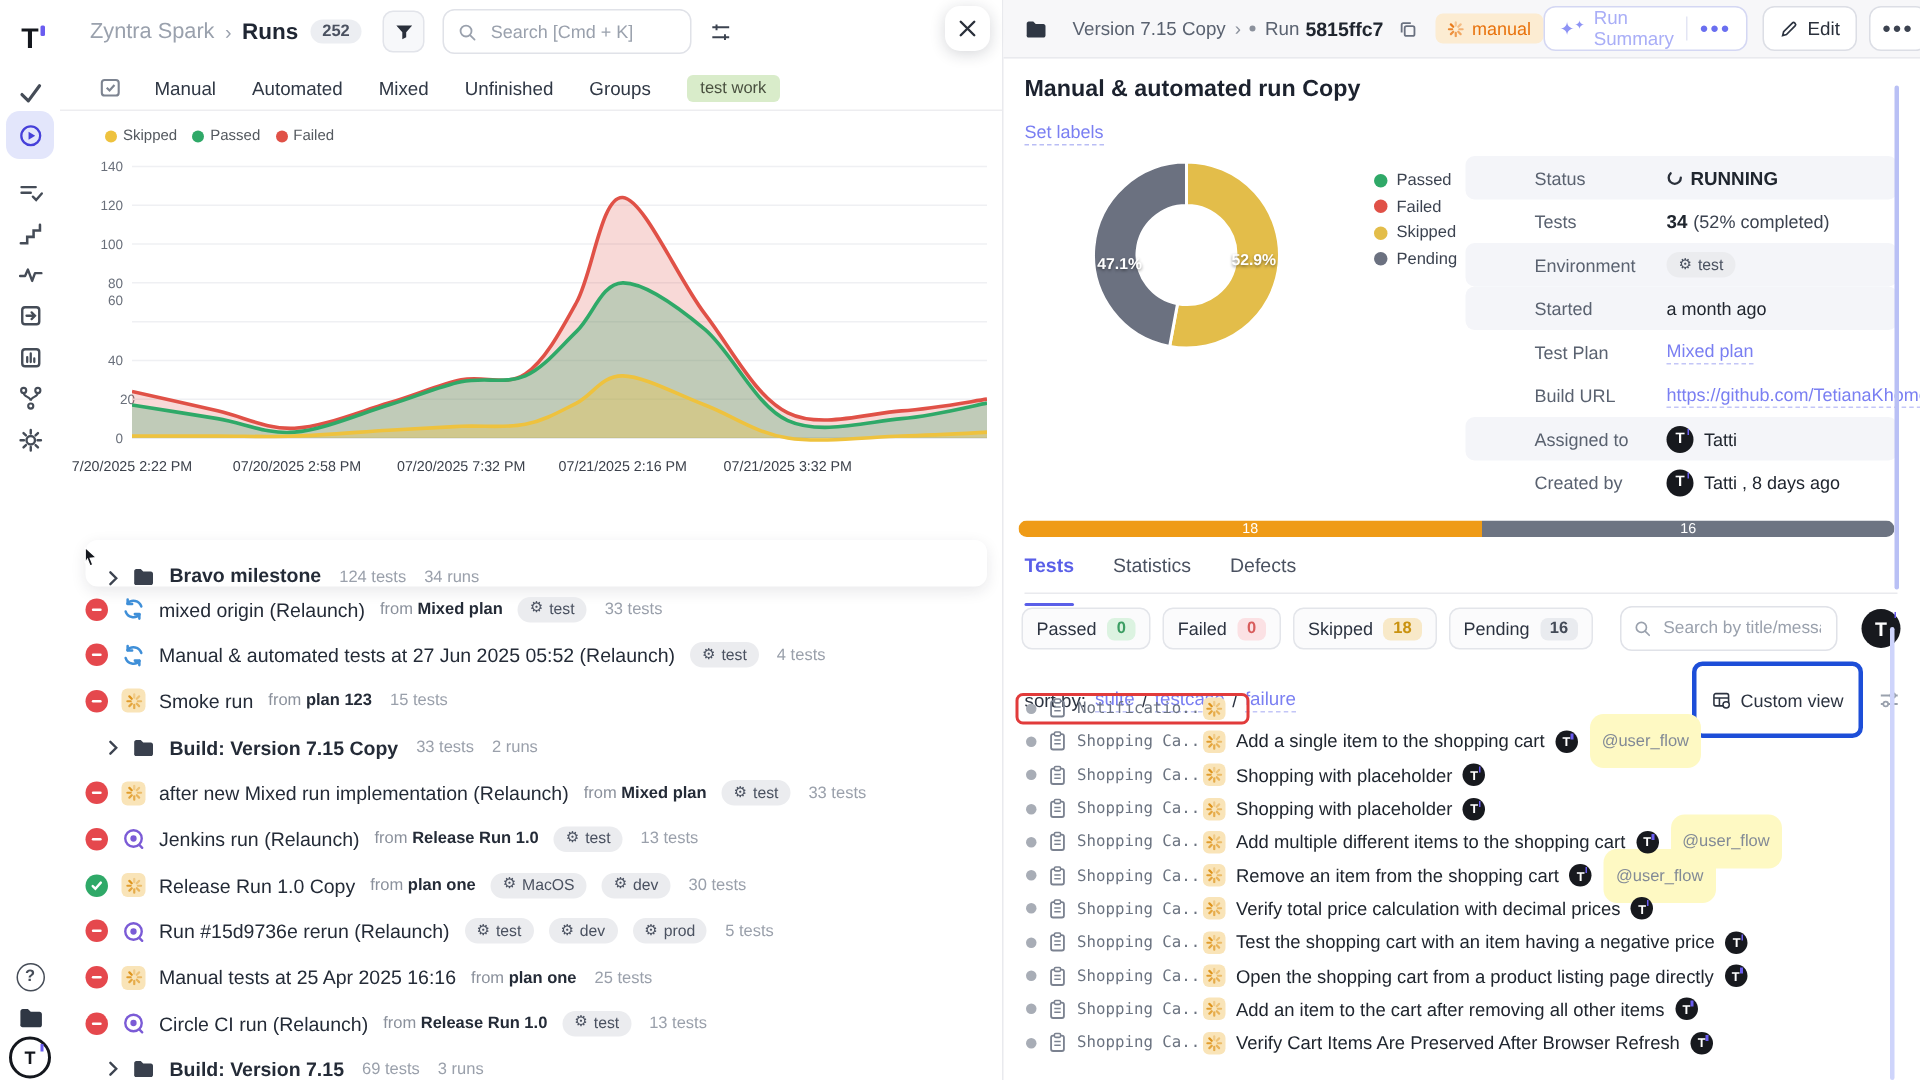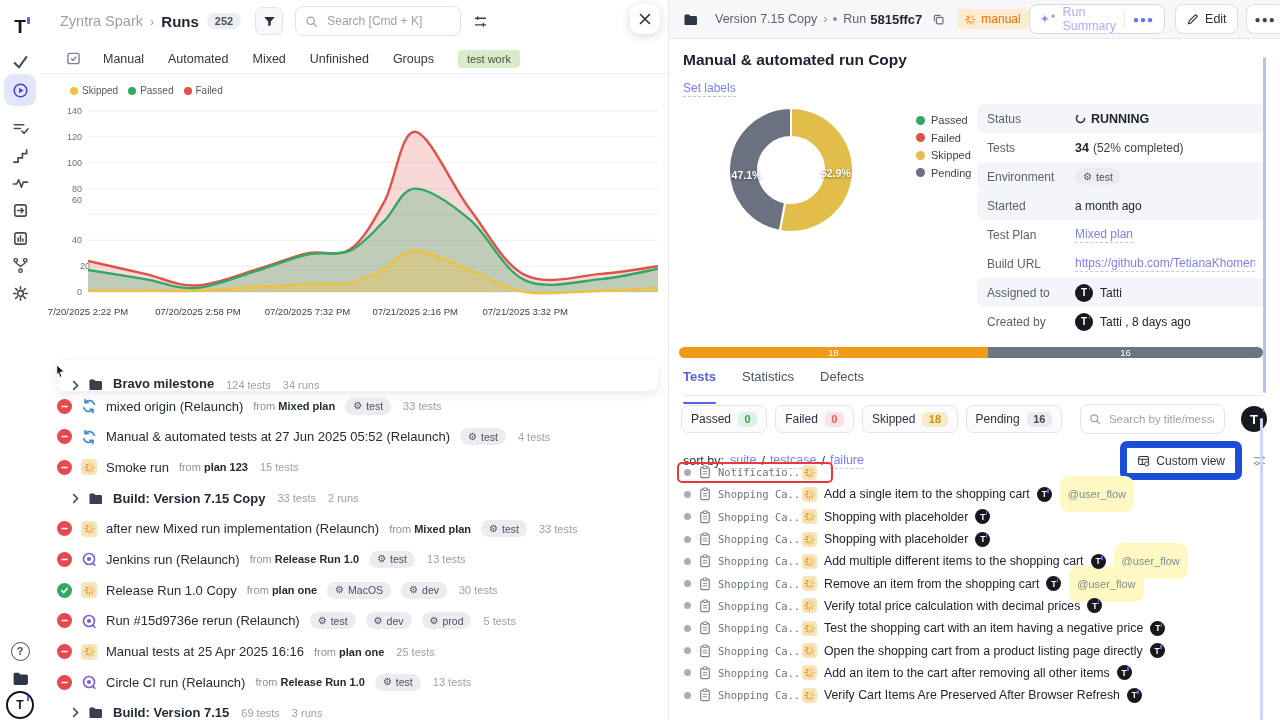--- a/index.html
+++ b/index.html
@@ -92,21 +92,21 @@
   .set-labels{position:absolute;top:81px;left:14px;font-size:12px;color:#7a7ff2;border-bottom:1px dashed #b9bdf5;padding-bottom:1px;}
   
   #donut{position:absolute;left:52px;top:100px;}
   .dlab{font-size:10.5px;font-weight:bold;fill:#fff;}
   .donut-legend{position:absolute;left:247px;top:114px;}
   .donut-legend .li{display:flex;align-items:center;margin-bottom:5.5px;font-size:11px;color:#3c4350;}
   .donut-legend .dot{width:9px;height:9px;border-radius:50%;margin-right:6px;}
   .fields{position:absolute;left:308px;right:16px;top:104px;}
   .frow{height:29px;display:flex;align-items:center;border-radius:6px;padding:0 10px;font-size:12px;}
   .frow.stripe{background:#f4f5f9;}
-  .flabel{width:88px;color:#5a6270;flex:none;}
+  .flabel{width:88px;color:#5a6270;flex:none;margin-left:36px;}
   .fval{color:#20262f;display:flex;align-items:center;}
   .fval b{font-size:12.5px}
   .fval .sfx{margin-left:4px;color:#3c4350}
   .fval .spin{margin-right:5px;display:flex}
   .fval .link{color:#7a7ff2;border-bottom:1px dashed #c3c6f7;padding-bottom:1px;max-width:180px;overflow:hidden;white-space:nowrap;}
   .tav{width:18px;height:18px;border-radius:50%;background:#17191e;color:#fff;font-size:10px;font-weight:bold;display:inline-flex;align-items:center;justify-content:center;position:relative;flex:none}
   .tav i{position:absolute;right:3px;top:2px;width:1.5px;height:4px;background:#6a5cf0;}
   .fval .tav{margin-right:7px}
   
   .progress{position:absolute;top:347px;left:10px;right:18px;height:11px;border-radius:6px;overflow:hidden;display:flex;}
@@ -122,21 +122,21 @@
   .fchip .cnt{margin-left:7px;border-radius:5px;padding:1.5px 6.5px;font-size:11px;font-weight:bold;}
   .rp-search{margin-left:10px;width:138px;height:28px;border:1px solid #e0e2e8;border-radius:8px;display:flex;align-items:center;padding:0 8px;color:#9aa1ad;background:#fff;}
   .rp-search svg{width:12px;height:12px;margin-right:6px;flex:none}
   .rp-search input{border:0;outline:none;width:100%;font-size:11.5px;color:#555;background:transparent;font-family:"Liberation Sans",sans-serif}
   .rp-search input::placeholder{color:#9aa1ad}
   .rp-filters .tav{width:26px;height:26px;font-size:13px;margin-left:16px;}
   
   .rp-sort{position:absolute;top:441px;left:14px;right:14px;display:flex;align-items:center;font-size:12.5px;color:#2c3340;}
   .rp-sort .slink{color:#7a7ff2;border-bottom:1px dashed #c3c6f7;margin:0 2px;padding-bottom:1px;}
   .rp-sort .ssep{margin:0 3px;color:#2c3340}
-  .cv-btn{margin-left:auto;display:flex;align-items:center;border:7px solid #1d4ed8;border-radius:7px;background:#fff;height:25px;padding:0 10px;font-size:12px;color:#2c3340;}
+  .cv-btn{margin-left:auto;display:flex;align-items:center;border:3px solid #1d4ed8;border-radius:7px;background:#fff;height:25px;padding:10px 10px;font-size:12px;color:#2c3340;}
   .cv-btn svg{width:13px;height:13px;margin-right:6px}
   .rp-sort .adjust-icon{margin-left:10px;color:#9aa1ad}
   
   .rp-tests{position:absolute;top:461px;left:8px;right:14px;bottom:0;}
   .trow{height:22.3px;display:flex;align-items:center;}
   .trow-in{display:flex;align-items:center;padding:1px 7px 1px 5px;border-radius:5px;border:2px solid transparent;}
   .trow-in.hl{border-color:#e13b3b;}
   .tdot{width:7px;height:7px;border-radius:50%;background:#a8adb6;flex:none;margin-right:8px;}
   .clip-ic{color:#7b8290;display:flex;flex:none;margin-right:7px}
   .clip-ic svg{width:12px;height:14px}

